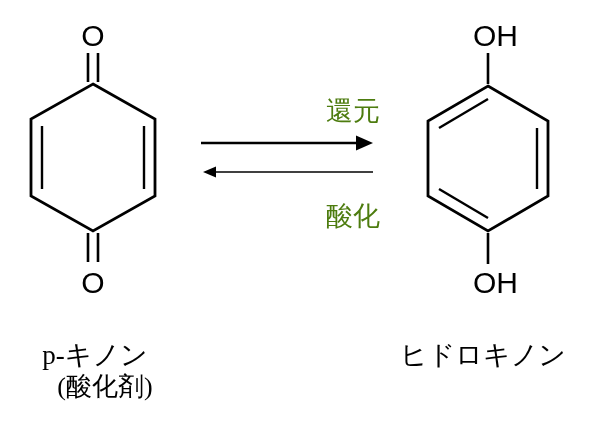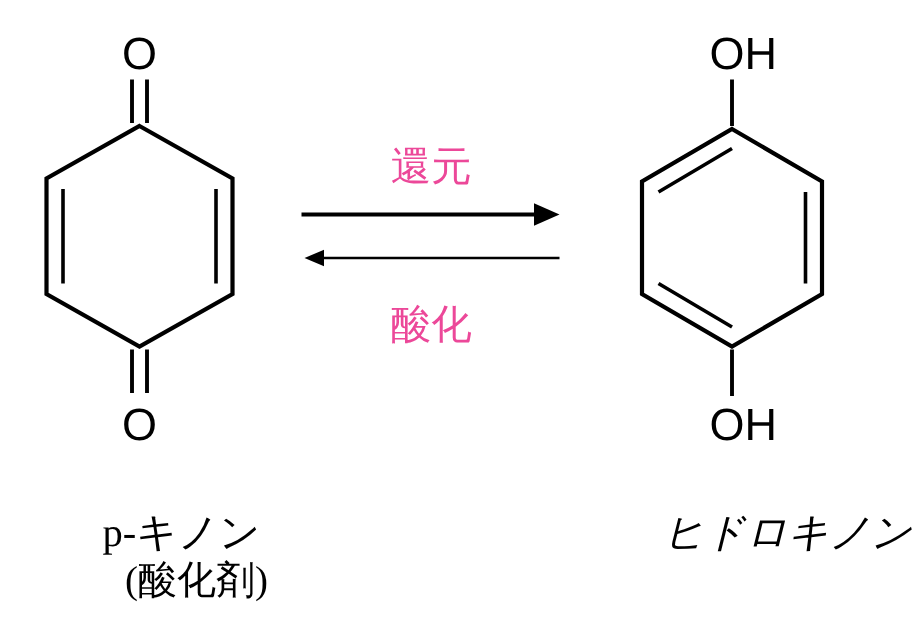--- a/index.html
+++ b/index.html
@@ -21,35 +21,34 @@
   .mol-left  { left: 8px;   top: 4px; }
   .mol-right { left: 396px; top: 4px; }
   .arrows-svg {
     position: absolute;
     left: 195px; top: 125px;
   }
   .rx-label {
     position: absolute;
     left: 195px;
     width: 185px;
-    text-align: center;
+    text-align: right;
     font-size: 27px;
-    color: #ec4899;
+    color: #4d7c0f;
   }
   .rx-forward { top: 93px; }
   .rx-reverse { top: 198px; }
   .caption {
     position: absolute;
     text-align: center;
     color: #000000;
     line-height: 1.18;
-    padding-left: 26px;
   }
   .caption-left  { left: 0px;   top: 340px; width: 190px; }
-  .caption-right { left: 392px; top: 340px; width: 214px; font-style: italic; }
+  .caption-right { left: 376px; top: 340px; width: 214px; }
   .caption .line1 { font-size: 27px; }
   .caption .line2 { font-size: 26px; margin-left: 20px; }
   .atom-label {
     font-family: "Liberation Sans", "DejaVu Sans", sans-serif;
     font-size: 30px;
     fill: #000000;
   }
 </style>
 </head>
 <body>

